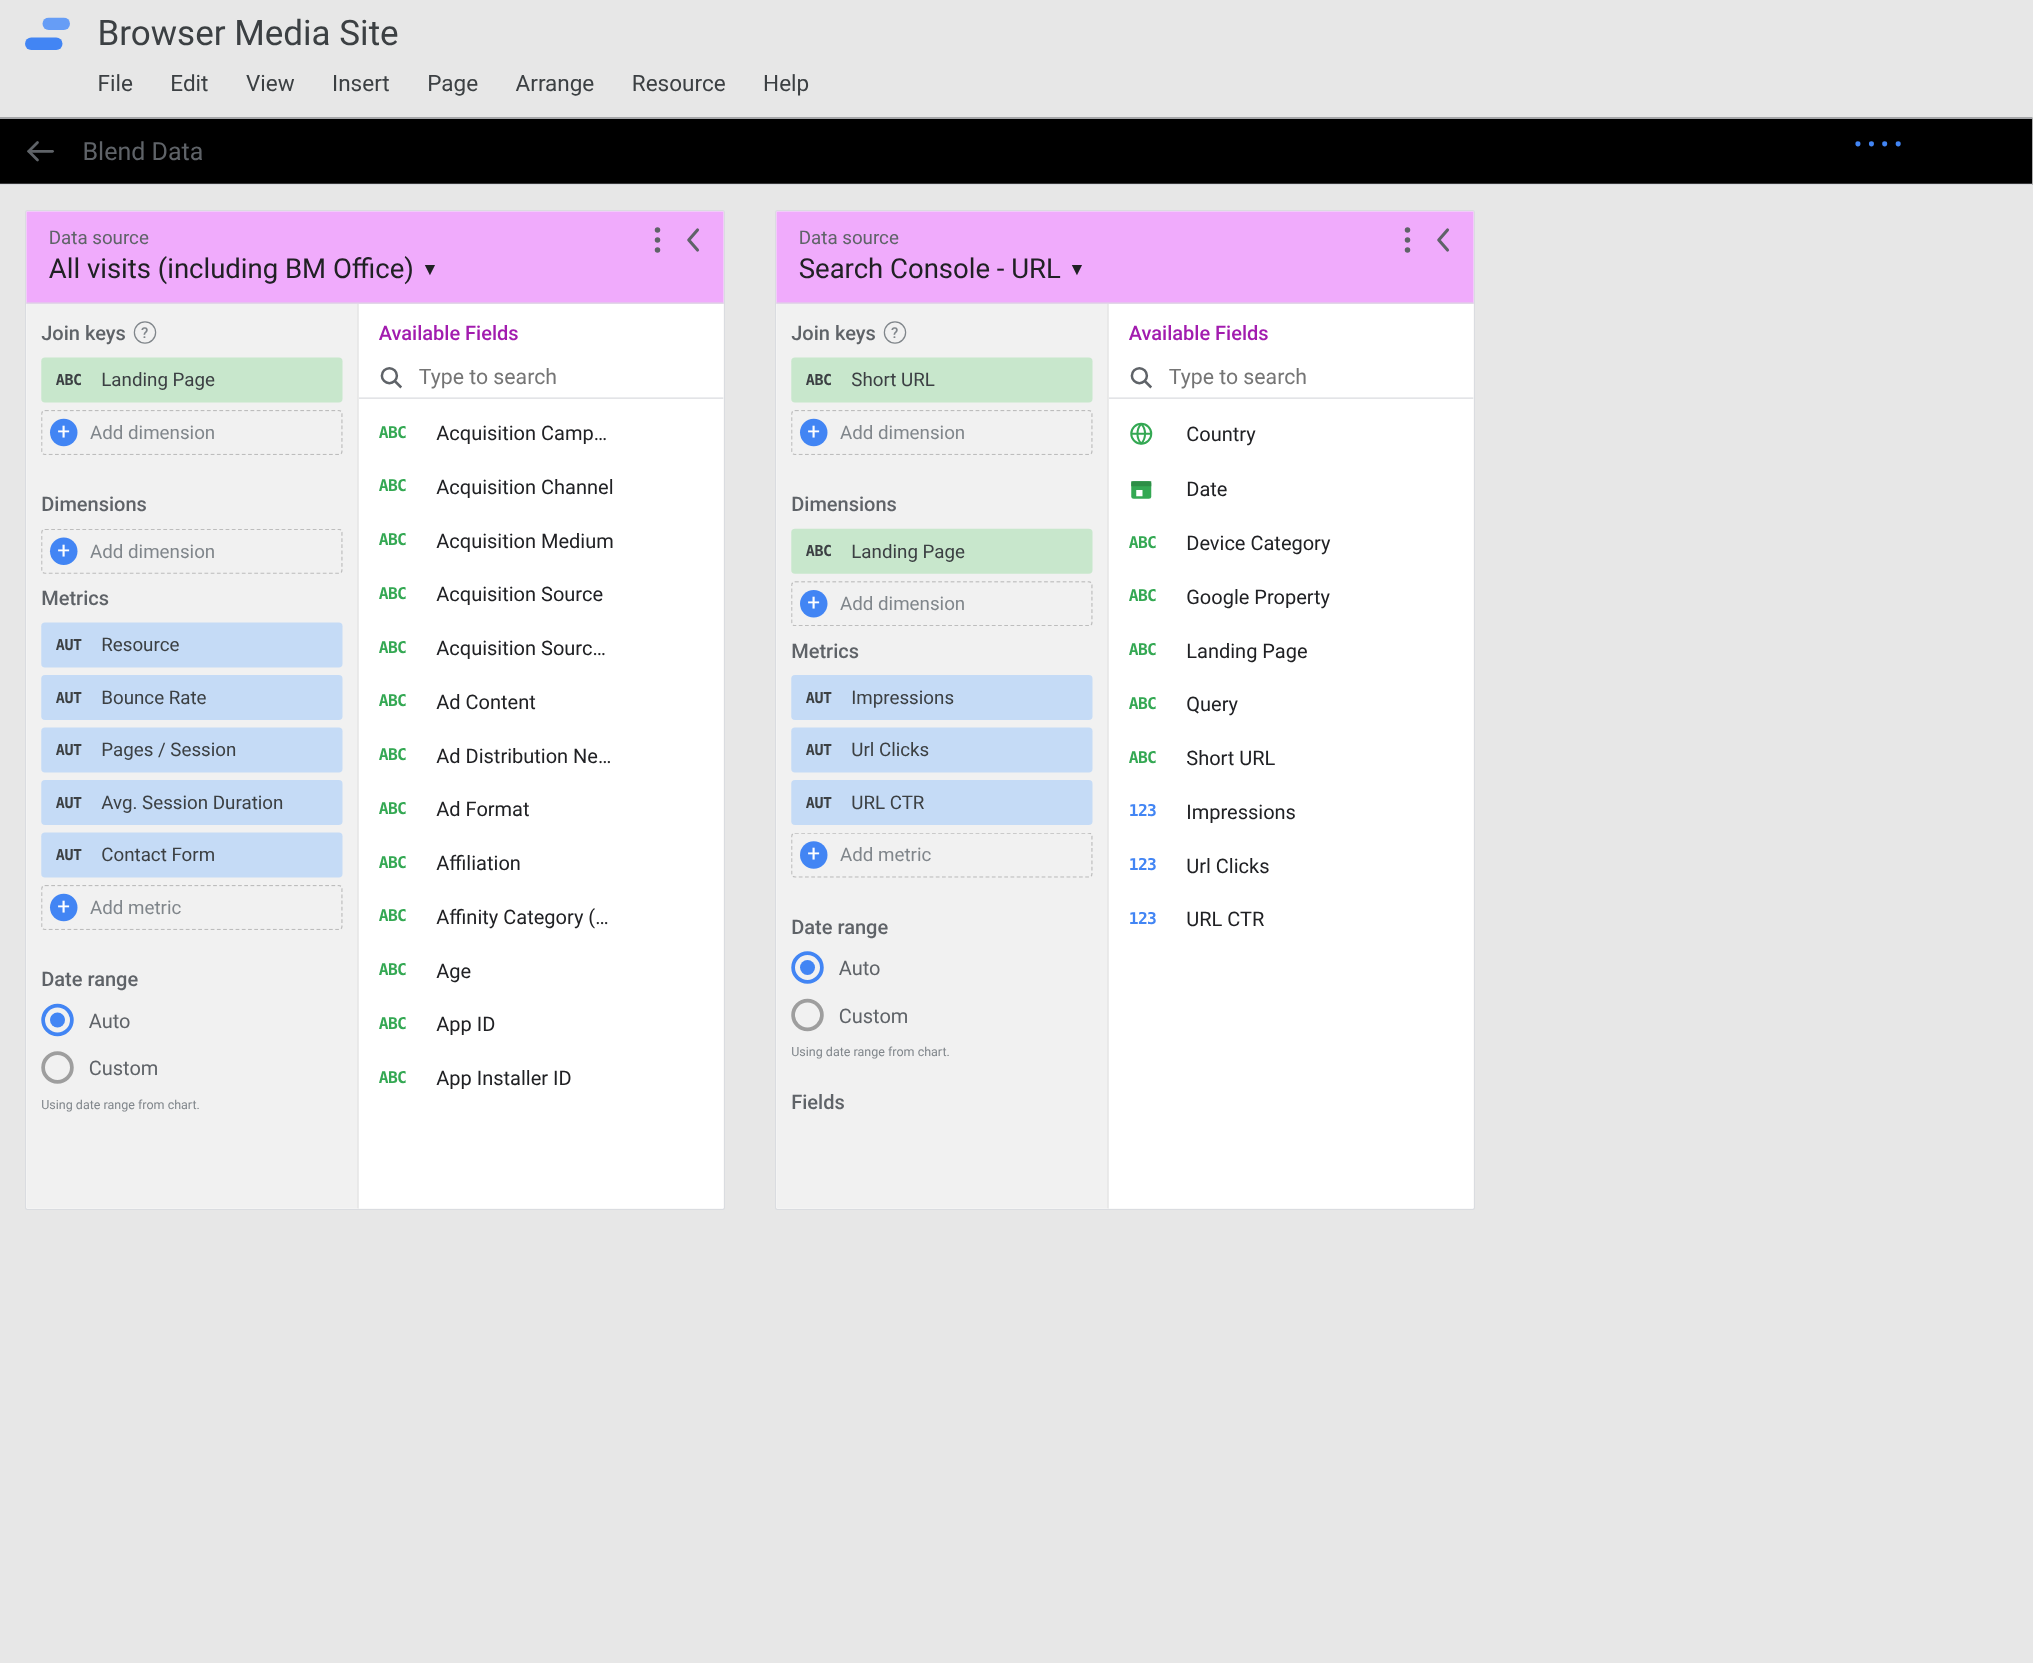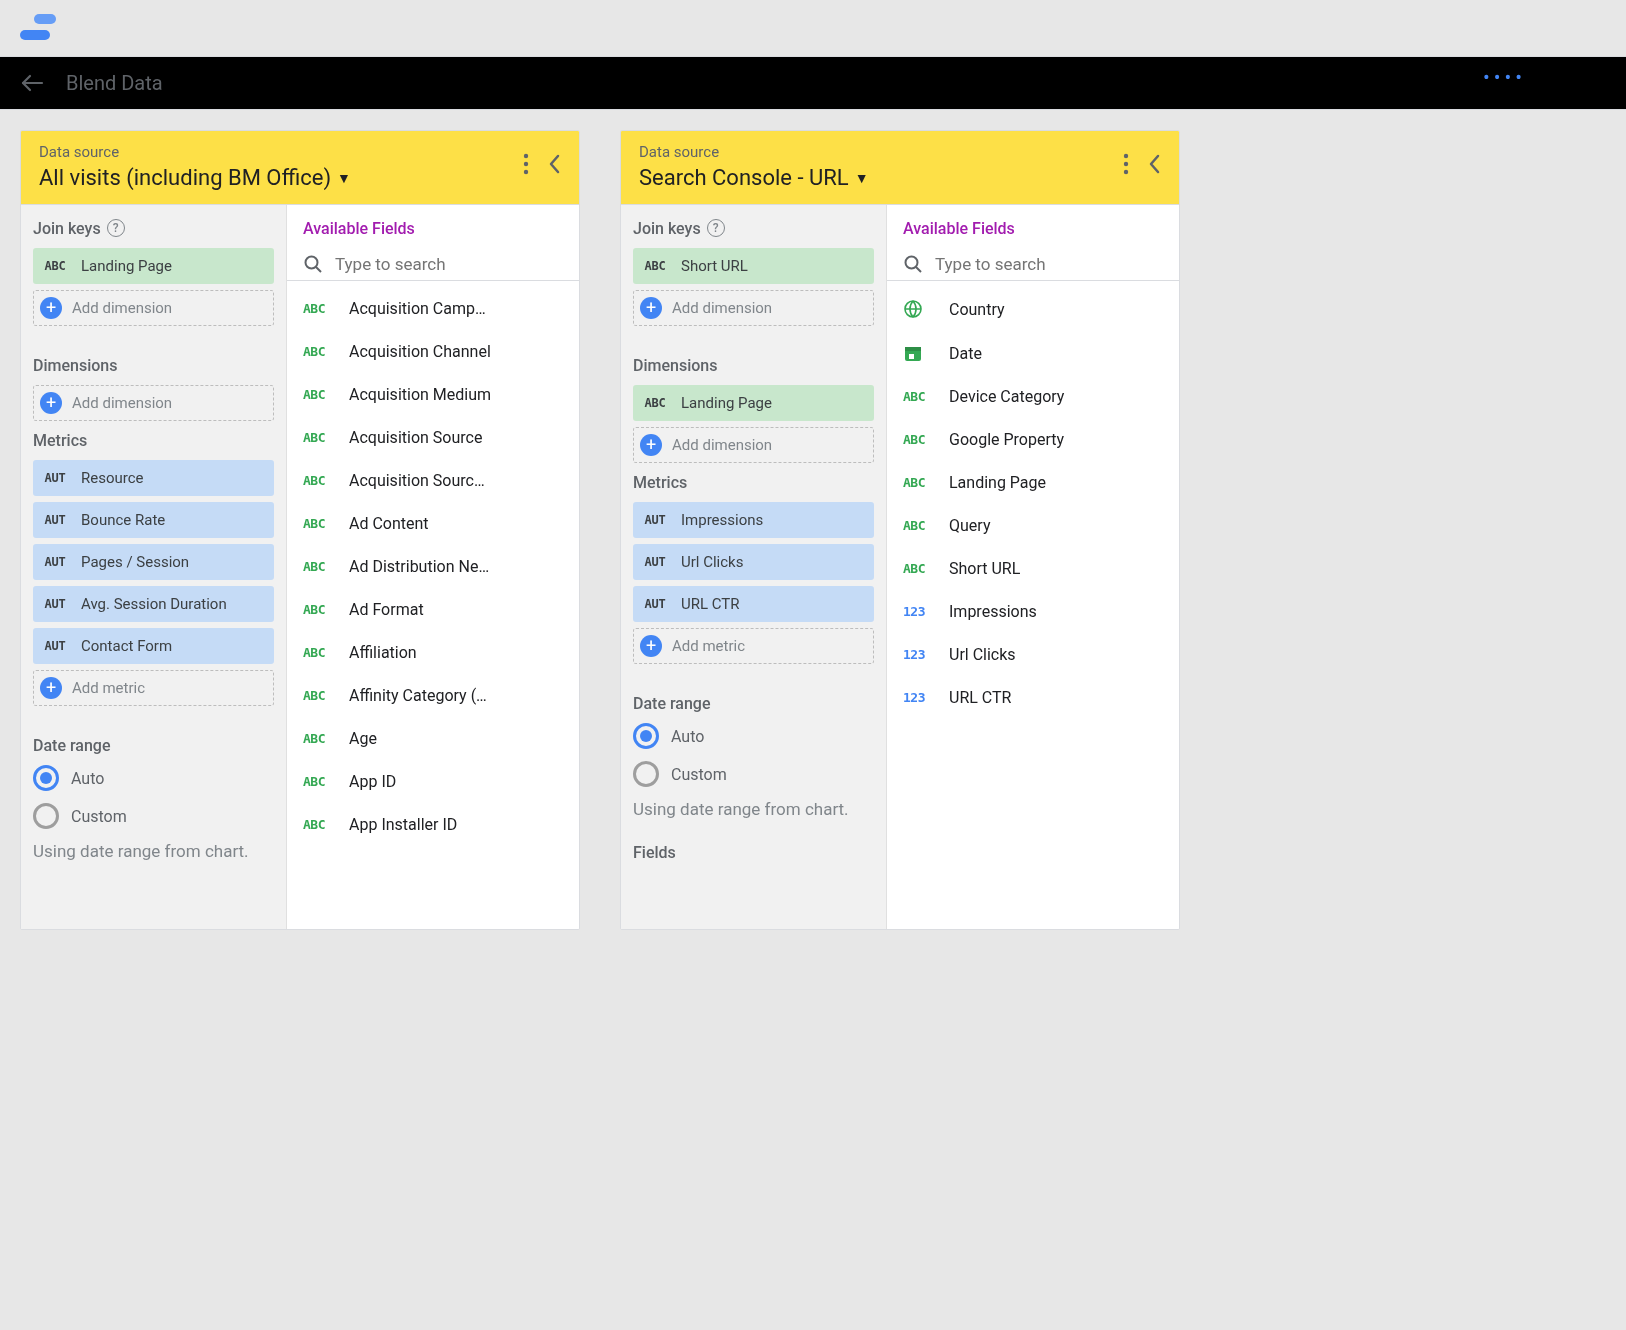--- a/index.html
+++ b/index.html
@@ -17,21 +17,21 @@
   .sub-bar { background: #000000; border-top: 1px solid #dadce0; border-bottom: 1px solid #dadce0; padding: 14px 20px; display: flex; align-items: center; gap: 22px; position: relative; }
   .back-arrow svg { stroke: #5f6368; }
   .sub-title { font-size: 20px; color: #5f6368; }
   .four-dots { position: absolute; right: 100px; top: 8px; font-size: 20px; letter-spacing: 4px; color: #4285f4; }
 
   
   .workspace { display: flex; gap: 40px; padding: 20px; }
   .source-panel { background: #fff; border: 1px solid #dadce0; border-radius: 2px; width: 560px; display: flex; flex-direction: column; height: 800px; overflow: hidden; }
 
   
-  .src-header { background: #fde047; border-bottom: 1px solid #dadce0; padding: 12px 18px 14px; display: flex; align-items: center; }
+  .src-header { background: #f0abfc; border-bottom: 1px solid #dadce0; padding: 12px 18px 14px; display: flex; align-items: flex-start; }
   .src-header-text { flex: 1; }
   .src-header-label { font-size: 15px; color: #5f6368; margin-bottom: 4px; }
   .src-header-name { font-size: 22px; color: #202124; display: inline-flex; align-items: center; gap: 6px; }
   .src-header-actions { display: flex; align-items: center; gap: 18px; margin-bottom: 6px; }
   .dots-v, .caret-left { color: #5f6368; cursor: pointer; }
   .caret-down { font-size: 14px; }
   svg { display: block; }
 
   
   .src-body { display: flex; flex: 1; overflow: hidden; }
@@ -52,21 +52,21 @@
   .plus-circle { width: 22px; height: 22px; border-radius: 50%; background: #4285f4; color: #fff; display: inline-flex; align-items: center; justify-content: center; font-size: 18px; line-height: 1; }
 
   .section-gap { height: 24px; }
 
   
   .radio-row { display: flex; align-items: center; gap: 12px; margin-bottom: 12px; cursor: pointer; }
   .radio-ring { width: 26px; height: 26px; border: 3px solid #9e9e9e; border-radius: 50%; display:inline-flex; align-items:center; justify-content:center; }
   .radio-ring.active { border-color:#4285f4; }
   .radio-dot { width: 12px; height: 12px; border-radius: 50%; background: #4285f4; }
   .radio-label { font-size: 16px; color: #5f6368; }
-  .hint { font-size: 17px; color: #80868b; margin-top: 6px; }
+  .hint { font-size: 10px; color: #80868b; margin-top: 6px; }
 
   
   .avail-title { font-size: 16px; font-weight: 500; color: #a21caf; padding: 0 16px 10px; }
   .search-row { display: flex; align-items: center; gap: 12px; padding: 6px 16px; border-bottom: 1px solid #dadce0; }
   .search-row input { border: none; outline: none; font-size: 17px; flex: 1; color: #5f6368; background: transparent; }
   .field-list { padding: 6px 0; }
   .field-row { display: flex; align-items: center; gap: 16px; padding: 12px 16px; font-size: 16px; color: #202124; cursor: pointer; }
   .ftype { font-family: monospace; font-size: 13px; font-weight: 700; letter-spacing: -0.5px; width: 30px; text-align:left; }
   .ftype.abc { color: #34a853; }
   .ftype.num { color: #4285f4; }
@@ -75,20 +75,33 @@
 </head>
 <body>
 
 <div class="top-header">
   <div class="logo">
     <svg width="38" height="30" viewBox="0 0 38 30">
       <rect x="14" y="0" width="22" height="10" rx="5" fill="#669df6"></rect>
       <rect x="0" y="16" width="30" height="10" rx="5" fill="#4285f4"></rect>
     </svg>
   </div>
+  <div class="title-block">
+    <div class="doc-title">Browser Media Site</div>
+    <div class="menu-bar">
+        <span>File</span>
+        <span>Edit</span>
+        <span>View</span>
+        <span>Insert</span>
+        <span>Page</span>
+        <span>Arrange</span>
+        <span>Resource</span>
+        <span>Help</span>
+      </div>
+  </div>
 </div>
 
 <div class="sub-bar">
   <span class="back-arrow">
     <svg width="24" height="24" viewBox="0 0 24 24" fill="none" stroke-width="2.2" stroke-linecap="round" stroke-linejoin="round">
         <line x1="22" y1="12" x2="3" y2="12"></line>
         <polyline points="10,5 3,12 10,19"></polyline>
       </svg>
   </span>
   <span class="sub-title">Blend Data</span>

